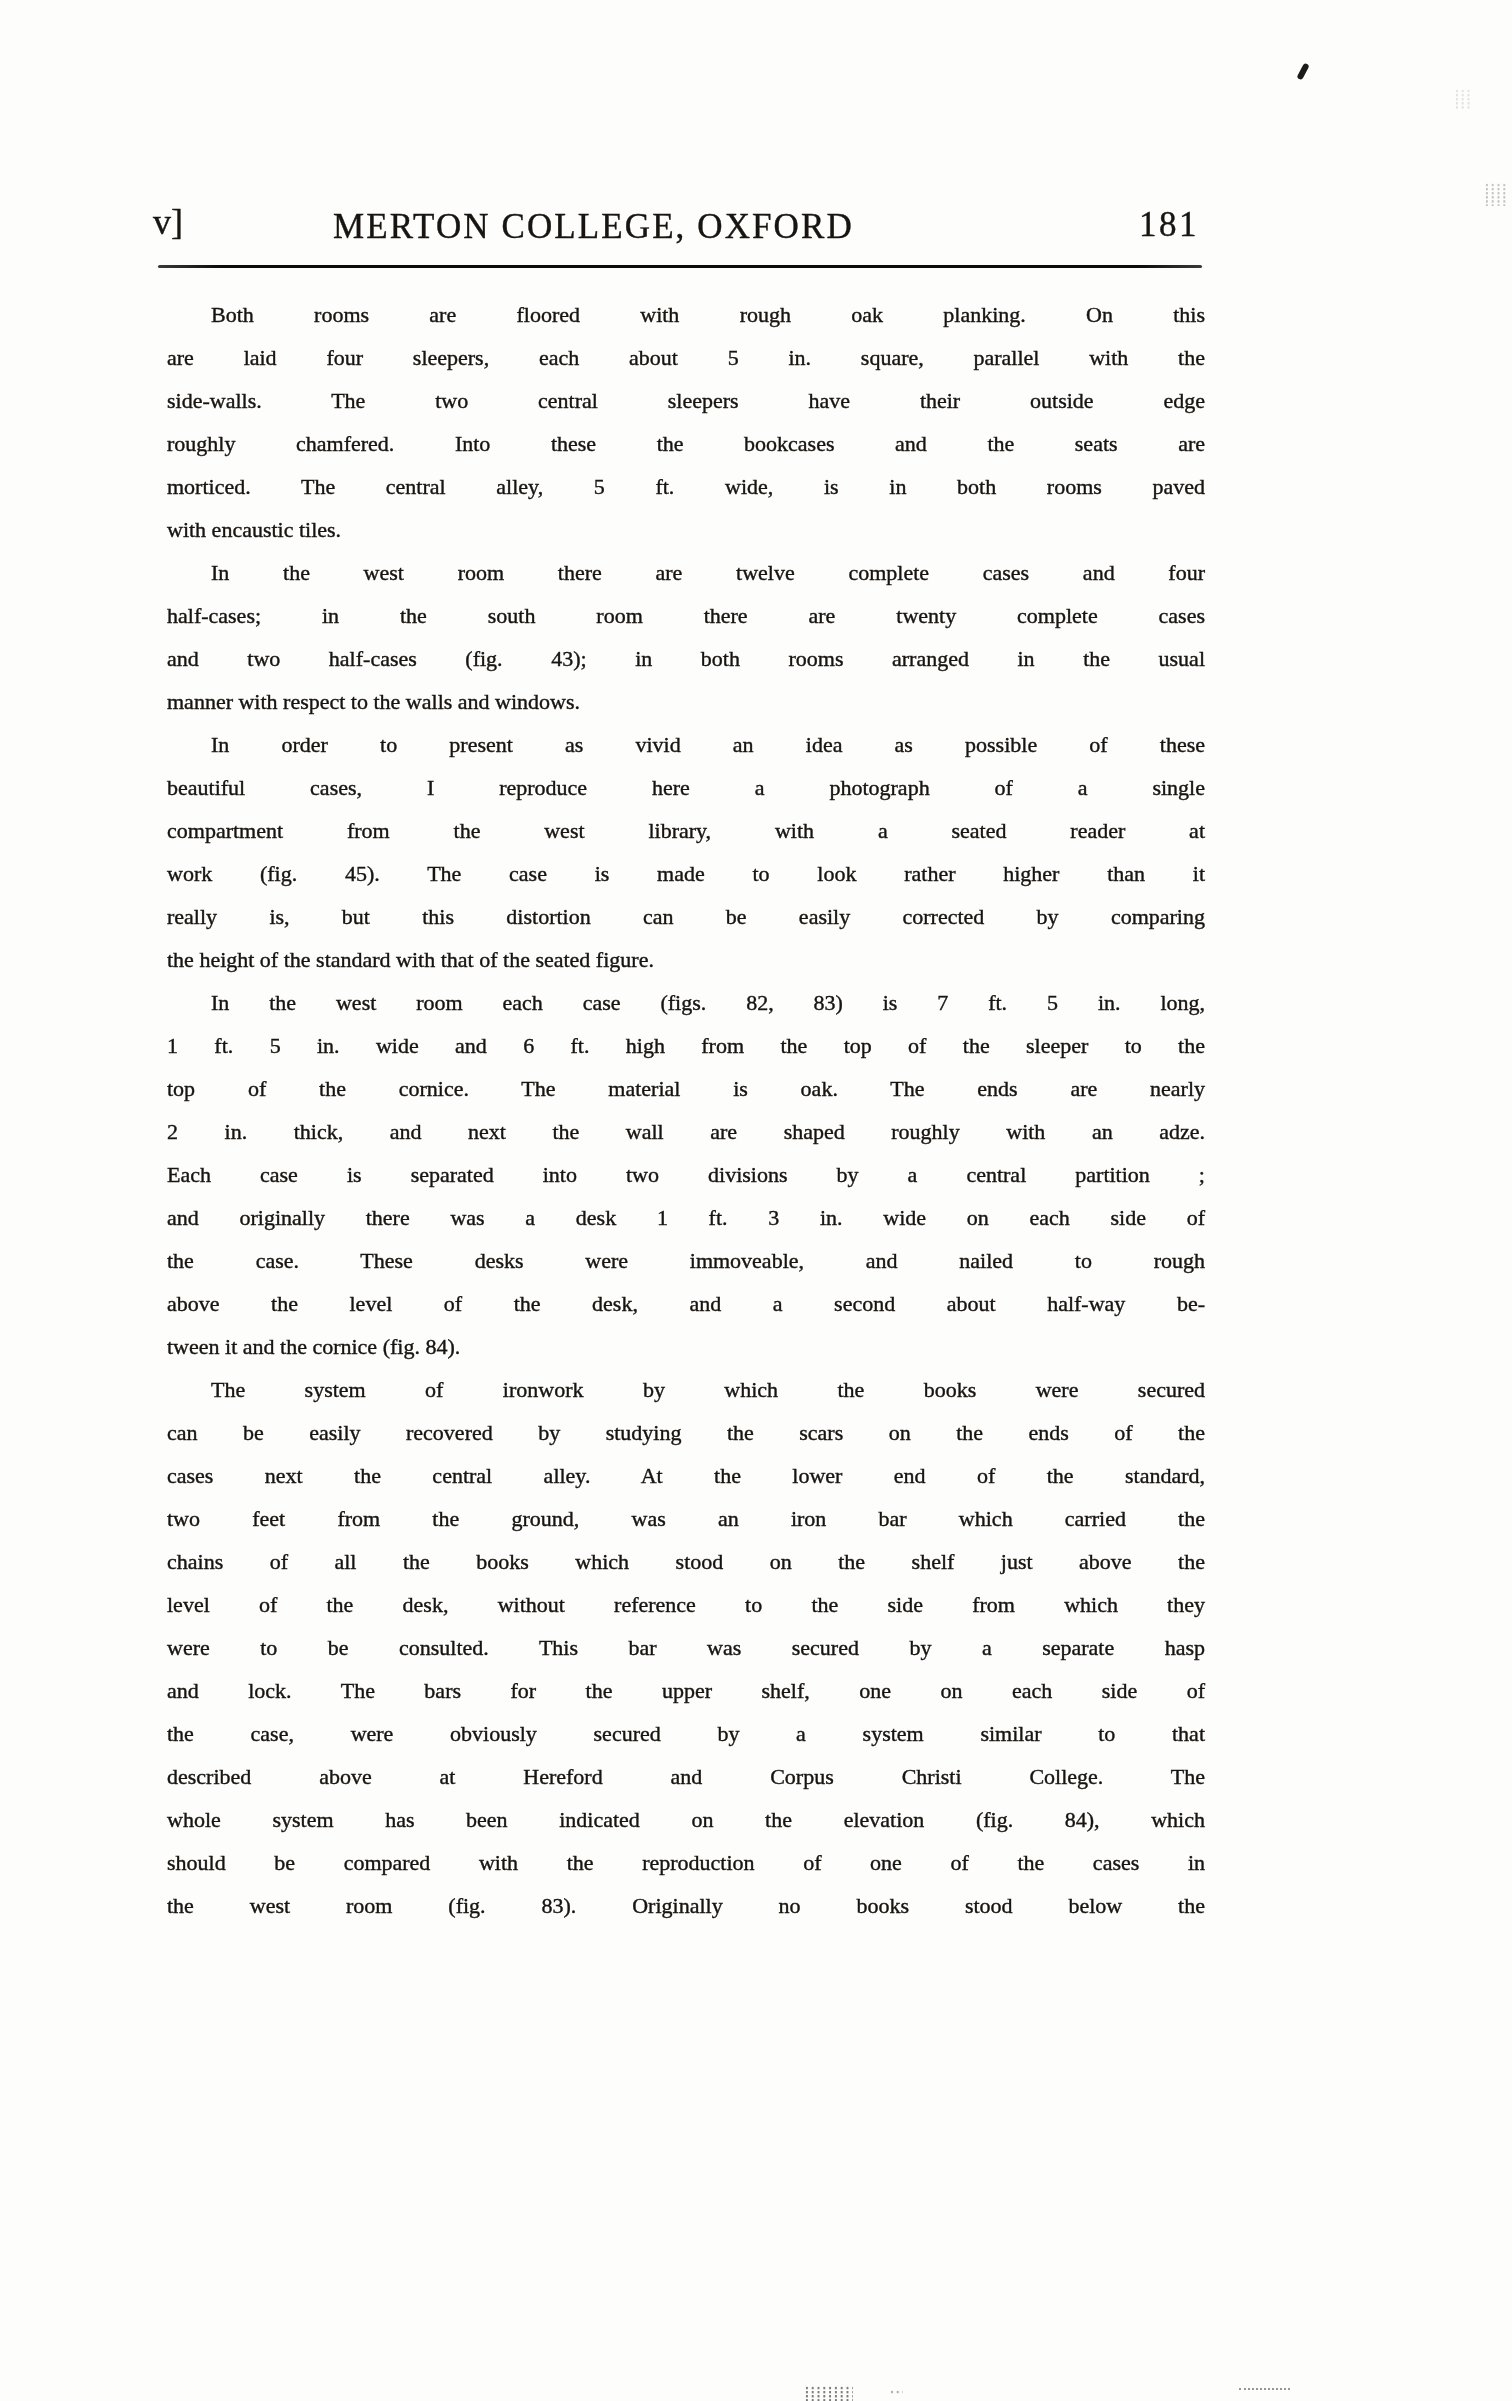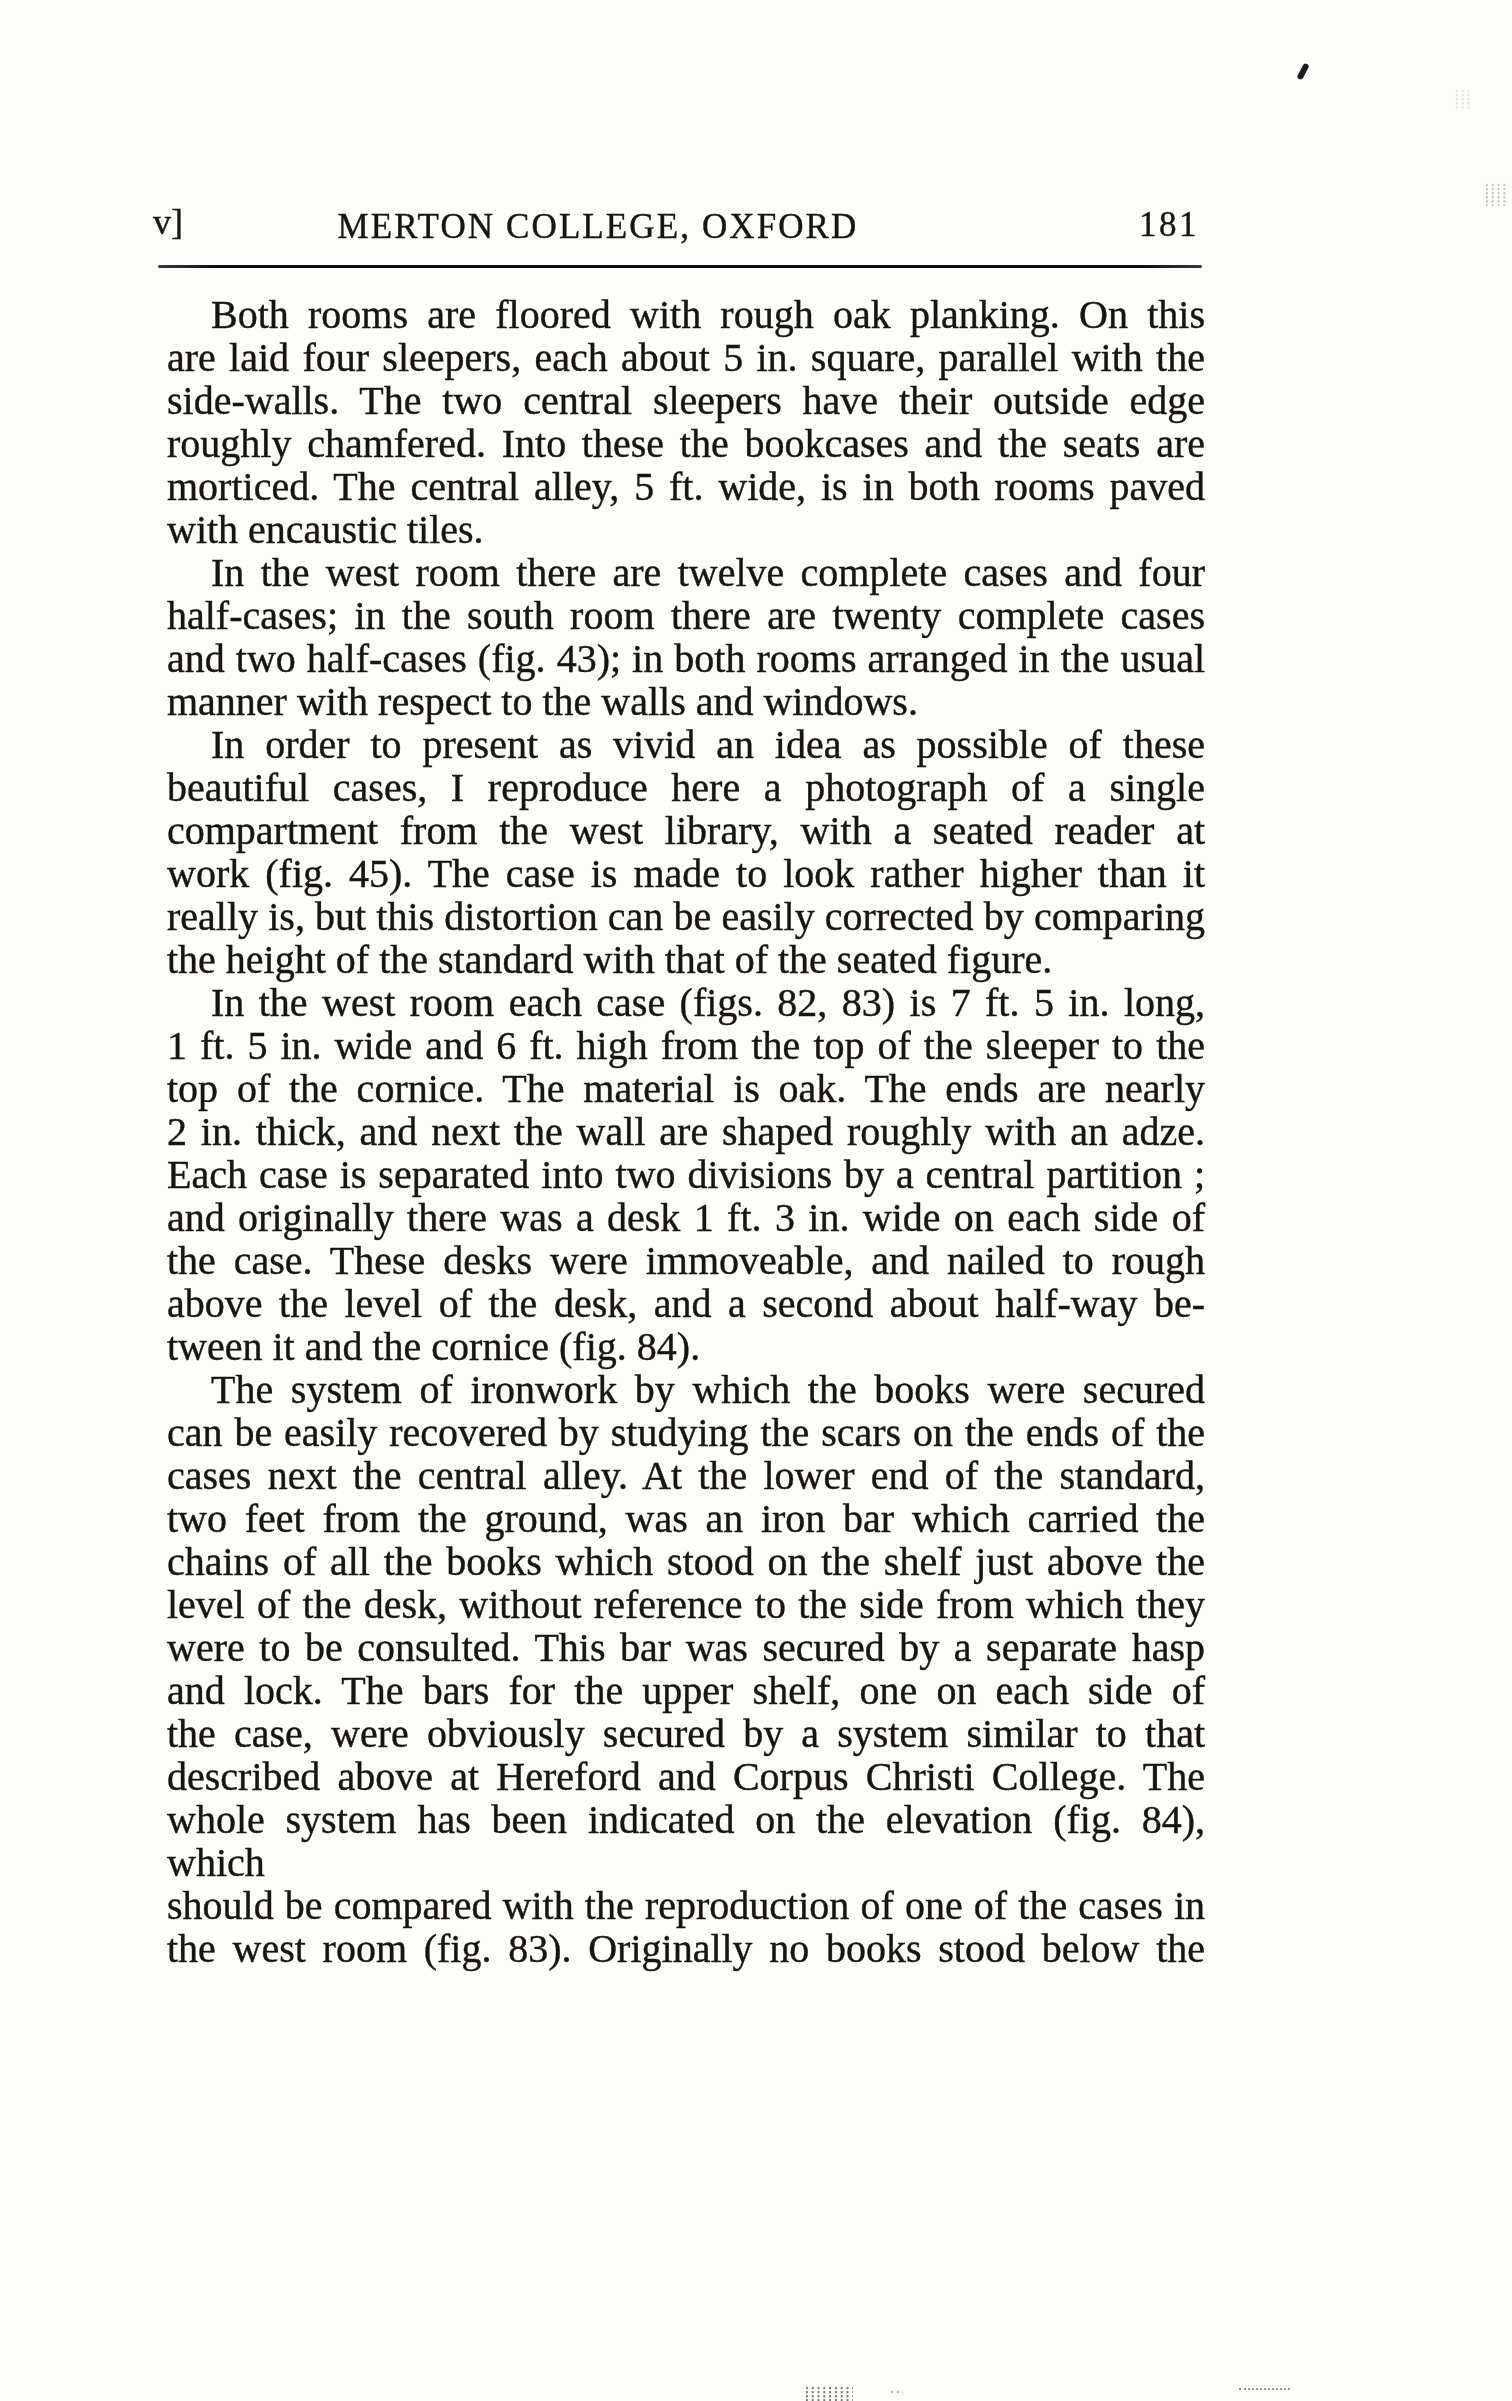--- a/index.html
+++ b/index.html
@@ -14,37 +14,37 @@
   }
   .ink{ -webkit-text-stroke:0.4px currentColor; }
 
   
   .sig{
     position:absolute;left:153px;top:204px;
     font-size:36px;line-height:1;
   }
   .running-title{
     position:absolute;left:333px;top:209px;width:530px;
-    font-size:35px;line-height:1;text-align:center;
+    font-size:35px;line-height:1;
     letter-spacing:2.1px;white-space:nowrap;
   }
   .page-number{
     position:absolute;left:1139px;top:207px;width:64px;
     font-size:35px;line-height:1;text-align:left;letter-spacing:2.5px;
   }
   .head-rule{
     position:absolute;left:158px;top:265px;width:1044px;height:2.5px;
     background:linear-gradient(90deg,#3a3a3a 0%,#0c0c0c 6%,#0c0c0c 94%,#3a3a3a 100%);
     border-radius:1.6px;
   }
 
   
   .body-text{
     position:absolute;left:167px;top:293px;width:1038px;
-    font-size:40px;line-height:43px;
+    font-size:22px;line-height:43px;
   }
   .line{
     text-align:justify;
     text-align-last:justify;
     white-space:normal;
   }
   .line.indent{ padding-left:44px; }
   .line.last{ text-align-last:left; }
 
   

